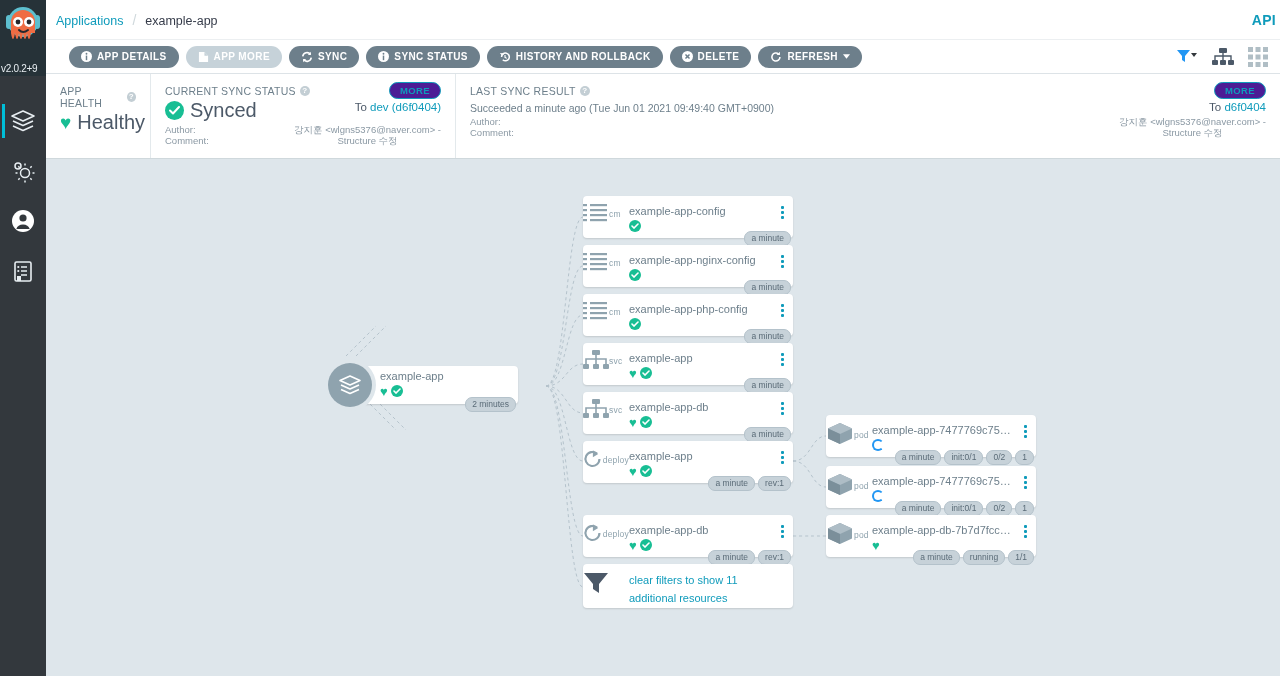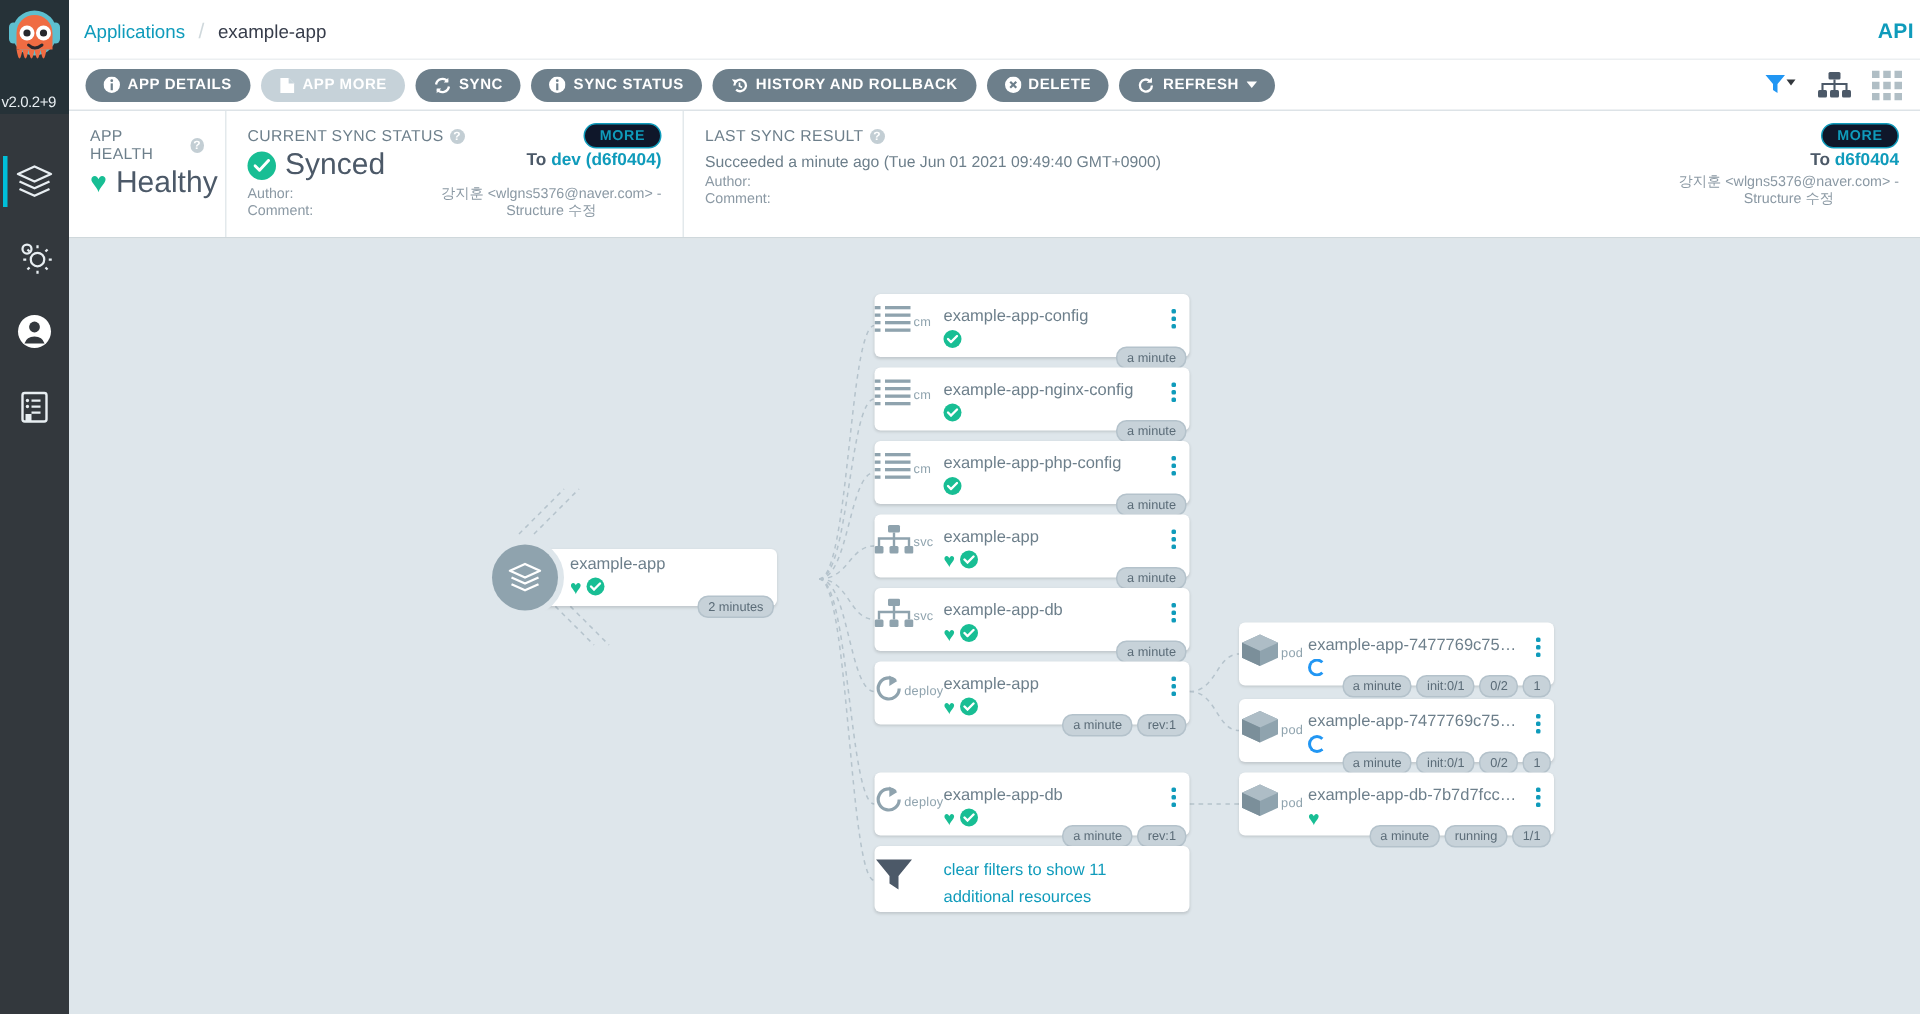--- a/index.html
+++ b/index.html
@@ -49,21 +49,21 @@
   .bc-sep { color: #cfd8dc; margin: 0 9px; font-size: 14px; }
   .bc-current { color: #363c4a; }
   .header-right {
     margin-left: auto; padding-right: 4px; display: flex; align-items: center;
     color: #0f9bbb; font-size: 14px; font-weight: bold; letter-spacing: 0.3px; text-align: right;
   }
 
   
   .toolbar {
     position: absolute; left: 46px; top: 40px; right: 0; height: 34px;
-    background: #ffffff; display: flex; align-items: center; padding-left: 11px;
+    background: #ffffff; display: flex; align-items: center; padding-left: 23px;
     border-bottom: 1px solid #dde3e7;
   }
   .tbtn {
     height: 22px; border-radius: 11px; background: #6d7f8b; color: #ffffff;
     font-size: 10px; font-weight: bold; letter-spacing: 0.4px;
     display: inline-flex; align-items: center; gap: 5px;
     padding: 0 12px; margin-right: 7px; cursor: pointer; white-space: nowrap;
     border: none;
   }
   .tbtn.disabled { background: #c6d2d9; color: #ffffff; cursor: default; }
@@ -95,25 +95,25 @@
   .heart { color: #18be94; font-size: 19px; line-height: 1; }
   .check-circle {
     width: 19px; height: 19px; border-radius: 50%; background: #18be94;
     display: inline-flex; align-items: center; justify-content: center;
   }
   .check-circle svg { display:block; }
   .more-pill {
     position: absolute; right: 14px; top: 8px;
     border: 1px solid #0f9bbb; color: #0f9bbb; border-radius: 10px;
     font-size: 9.5px; font-weight: bold; padding: 2px 10px; cursor: pointer;
-    letter-spacing: 0.4px; background: #0f172a;
+    letter-spacing: 0.4px; background: #4c1d95;
   }
   .st-to {
     position: absolute; right: 14px; top: 27px; font-size: 11.5px;
-    color: #4c5968; font-weight: bold; white-space: nowrap;
+    color: #4c5968; font-weight: normal; white-space: nowrap;
   }
   .st-to a { color: #0f9bbb; text-decoration: none; }
   .st-sub { font-size: 10.5px; color: #6d7f8b; margin-top: 5px; }
   .st-meta { margin-top: 2px; position: relative; font-size: 9.5px; color: #8b99a4; }
   .st-meta .lbl { display: block; line-height: 11px; }
   .st-meta .rt {
     position: absolute; right: 0; top: 0; text-align: center; line-height: 11px;
     color: #8b99a4; white-space: nowrap;
   }
 

